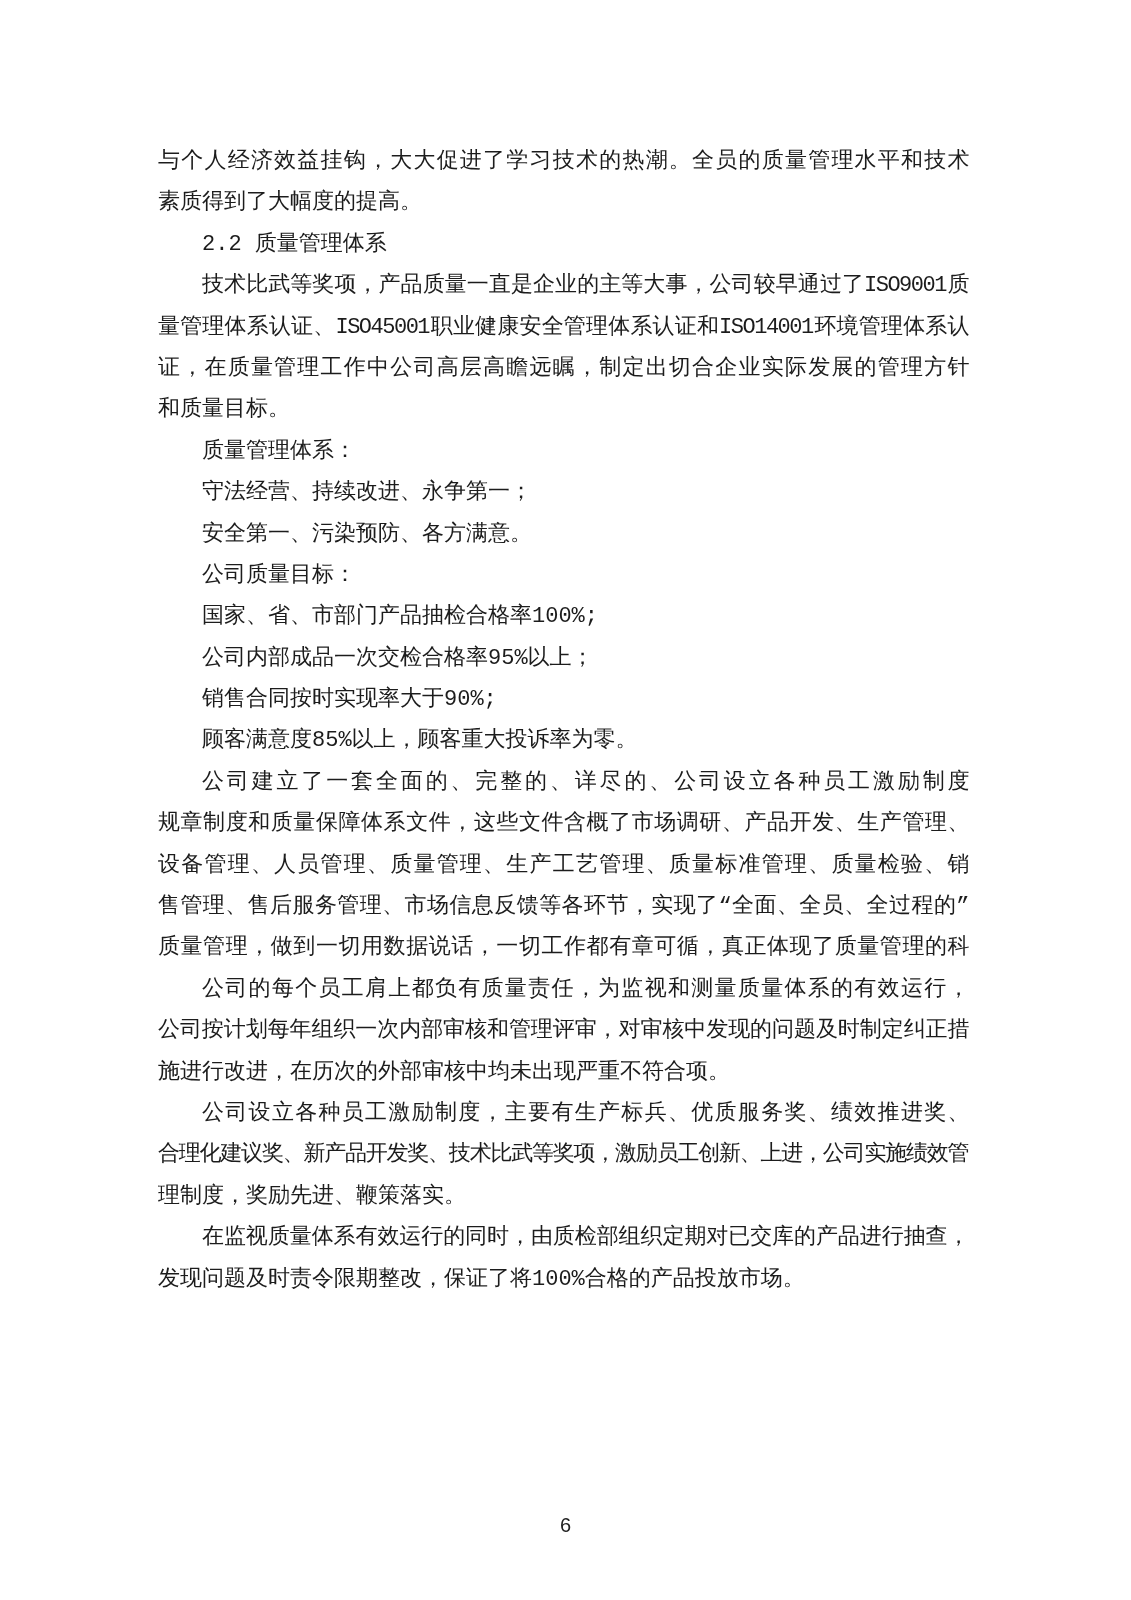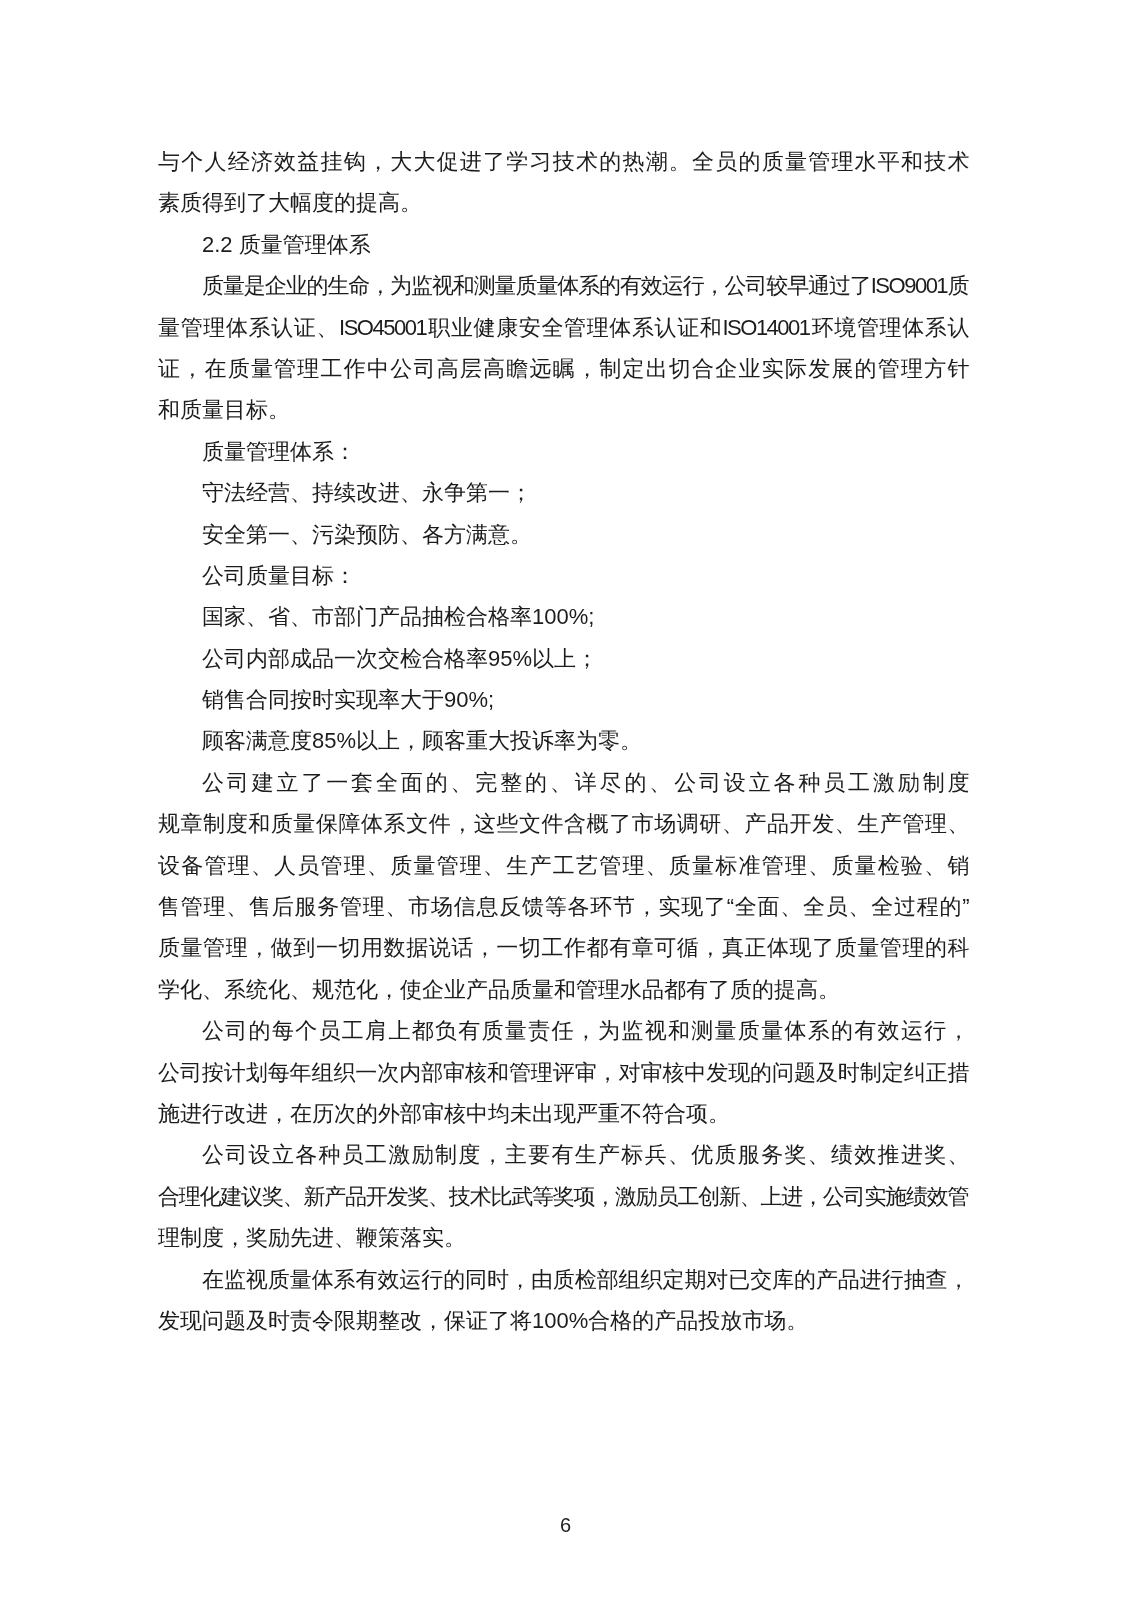--- a/index.html
+++ b/index.html
@@ -20,21 +20,21 @@
     height: 1600px;
     background: #ffffff;
   }
   .text-body {
     position: absolute;
     left: 158px;
     top: 141px;
     width: 810px;
   }
   .line {
-    font-family: Liberation Sans, sans-serif;
+    font-family: Liberation Mono, monospace;
     font-size: 22px;
     line-height: 41.4px;
     height: 41.4px;
     color: #1c1c1c;
     white-space: normal;
     overflow: visible;
   }
   .line.indent {
     text-indent: 44px;
   }
@@ -55,38 +55,37 @@
   }
 </style>
 </head>
 <body>
 
 <div class="page">
   <div class="text-body">
       <div class="line flush">与个人经济效益挂钩，大大促进了学习技术的热潮。全员的质量管理水平和技术</div>
       <div class="line">素质得到了大幅度的提高。</div>
       <div class="line indent">2.2 质量管理体系</div>
-      <div class="line indent flush">质量是企业的生命，为监视和测量质量体系的有效运行，公司较早通过了ISO9001质</div>
+      <div class="line indent flush">技术比武等奖项，产品质量一直是企业的主等大事，公司较早通过了ISO9001质</div>
       <div class="line flush">量管理体系认证、ISO45001职业健康安全管理体系认证和ISO14001环境管理体系认</div>
       <div class="line flush">证，在质量管理工作中公司高层高瞻远瞩，制定出切合企业实际发展的管理方针</div>
       <div class="line">和质量目标。</div>
       <div class="line indent">质量管理体系：</div>
       <div class="line indent">守法经营、持续改进、永争第一；</div>
       <div class="line indent">安全第一、污染预防、各方满意。</div>
       <div class="line indent">公司质量目标：</div>
       <div class="line indent">国家、省、市部门产品抽检合格率100%;</div>
       <div class="line indent">公司内部成品一次交检合格率95%以上；</div>
       <div class="line indent">销售合同按时实现率大于90%;</div>
       <div class="line indent">顾客满意度85%以上，顾客重大投诉率为零。</div>
       <div class="line indent flush">公司建立了一套全面的、完整的、详尽的、公司设立各种员工激励制度</div>
       <div class="line flush">规章制度和质量保障体系文件，这些文件含概了市场调研、产品开发、生产管理、</div>
       <div class="line flush">设备管理、人员管理、质量管理、生产工艺管理、质量标准管理、质量检验、销</div>
       <div class="line flush">售管理、售后服务管理、市场信息反馈等各环节，实现了“全面、全员、全过程的”</div>
       <div class="line flush">质量管理，做到一切用数据说话，一切工作都有章可循，真正体现了质量管理的科</div>
-      <div class="line">学化、系统化、规范化，使企业产品质量和管理水品都有了质的提高。</div>
       <div class="line indent flush">公司的每个员工肩上都负有质量责任，为监视和测量质量体系的有效运行，</div>
       <div class="line flush">公司按计划每年组织一次内部审核和管理评审，对审核中发现的问题及时制定纠正措</div>
       <div class="line">施进行改进，在历次的外部审核中均未出现严重不符合项。</div>
       <div class="line indent flush">公司设立各种员工激励制度，主要有生产标兵、优质服务奖、绩效推进奖、</div>
       <div class="line flush">合理化建议奖、新产品开发奖、技术比武等奖项，激励员工创新、上进，公司实施绩效管</div>
       <div class="line">理制度，奖励先进、鞭策落实。</div>
       <div class="line indent flush">在监视质量体系有效运行的同时，由质检部组织定期对已交库的产品进行抽查，</div>
       <div class="line">发现问题及时责令限期整改，保证了将100%合格的产品投放市场。</div>
     </div>
   <div class="footer">6</div>

